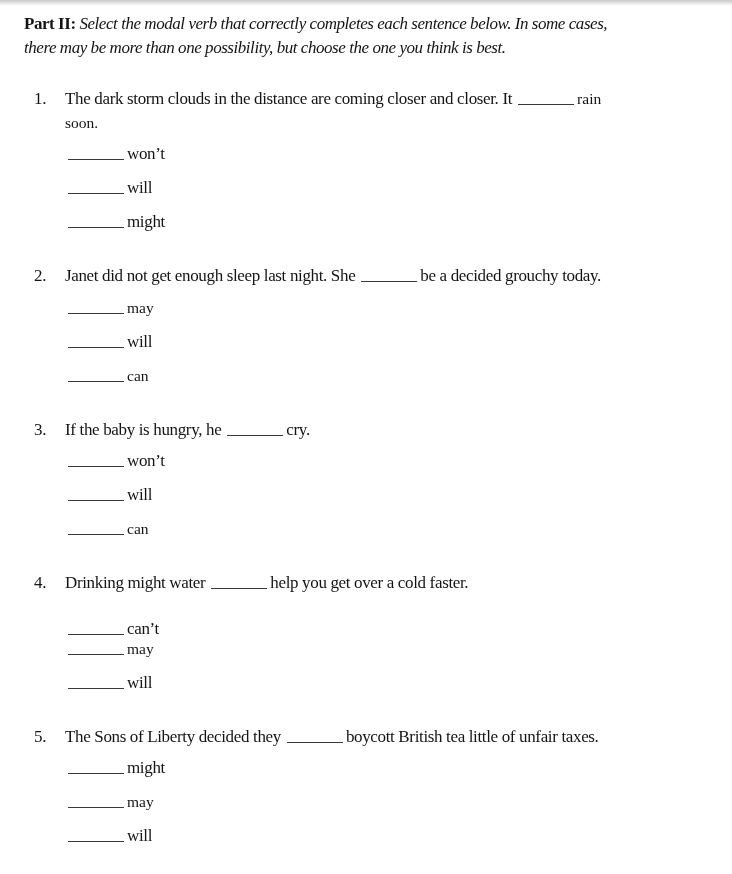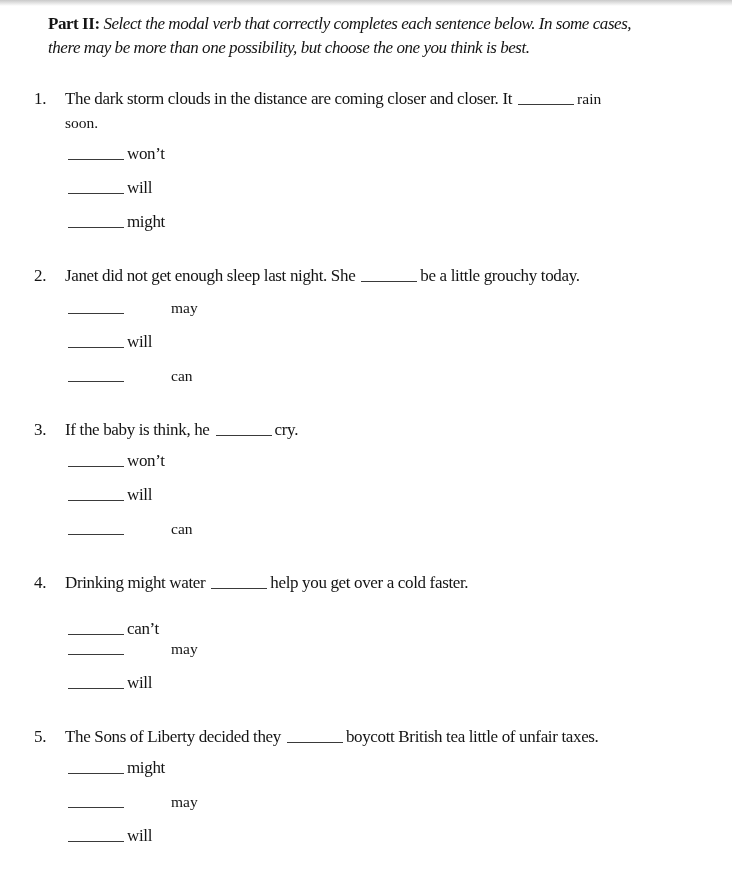--- a/index.html
+++ b/index.html
@@ -10,33 +10,33 @@
   }
   .top-shadow {
     position: absolute; left: 0; top: 0; width: 732px; height: 6px;
     background: linear-gradient(#c9c9c9, #ffffff);
   }
   .line {
     position: absolute; left: 0; white-space: nowrap;
     font-size: 17px; line-height: 20px;
     letter-spacing: -0.35px;
   }
-  .instr { left: 48px; font-size: 17px; letter-spacing: -0.45px; }
+  .instr { left: 24px; font-size: 17px; letter-spacing: -0.45px; }
   .instr b { font-weight: bold; }
   .instr i { font-style: italic; }
   .qnum { position: absolute; left: 34px; }
   .qtext { position: absolute; left: 65px; text-align: center; }
   .alt { letter-spacing: 0; font-size: 15.5px; }
   .blank {
     display: inline-block; width: 56px; height: 1px; background: #3a3a3a;
     vertical-align: baseline; margin: 0 3px 0 3px; position: relative; top: 1px;
   }
   .opt { position: absolute; left: 68px; white-space: nowrap; font-size: 17px; line-height: 20px; letter-spacing: -0.35px; text-align: center; }
   .opt .blank { margin: 0 3px 0 0; width: 56px; }
-  .opt .alt { font-size: 15.5px; letter-spacing: 0; margin-left: 44px; }
+  .opt .alt { font-size: 15.5px; letter-spacing: 0; }
 </style>
 </head>
 <body>
 
 <div class="top-shadow"></div>
 
 <div class="line instr" style="top:14px;">
   <b>Part II</b><b>:</b><i> Select the modal verb that correctly completes each sentence below. In some cases,</i>
 </div>
 <div class="line instr" style="top:38px;">
@@ -55,33 +55,33 @@
   </div>
   <div class="opt" style="top:144px;"><span class="blank"></span><span>won’t</span></div>
   <div class="opt" style="top:178px;"><span class="blank"></span><span>will</span></div>
   <div class="opt" style="top:212px;"><span class="blank"></span><span>might</span></div>
 </div>
 
 <div>
   <div class="line" style="top:266px;">
     <span class="qnum">2.</span>
     <span class="qtext">
-      <span>Janet did not get enough sleep last night. She</span><span class="blank" style="margin-left:6px;"></span><span>be a little grouchy today.</span>
+      <span>Janet did not get enough sleep last night. She</span><span class="blank" style="margin-left:6px;"></span><span>be a decided grouchy today.</span>
     </span>
   </div>
   <div class="opt" style="top:298px;"><span class="blank"></span><span class="alt">may</span></div>
   <div class="opt" style="top:332px;"><span class="blank"></span><span>will</span></div>
   <div class="opt" style="top:366px;"><span class="blank"></span><span class="alt">can</span></div>
 </div>
 
 <div>
   <div class="line" style="top:420px;">
     <span class="qnum">3.</span>
     <span class="qtext">
-      <span>If the baby is think, he</span><span class="blank" style="margin-left:6px;"></span><span>cry.</span>
+      <span>If the baby is hungry, he</span><span class="blank" style="margin-left:6px;"></span><span>cry.</span>
     </span>
   </div>
   <div class="opt" style="top:451px;"><span class="blank"></span><span>won’t</span></div>
   <div class="opt" style="top:485px;"><span class="blank"></span><span>will</span></div>
   <div class="opt" style="top:519px;"><span class="blank"></span><span class="alt">can</span></div>
 </div>
 
 <div>
   <div class="line" style="top:573px;">
     <span class="qnum">4.</span>

